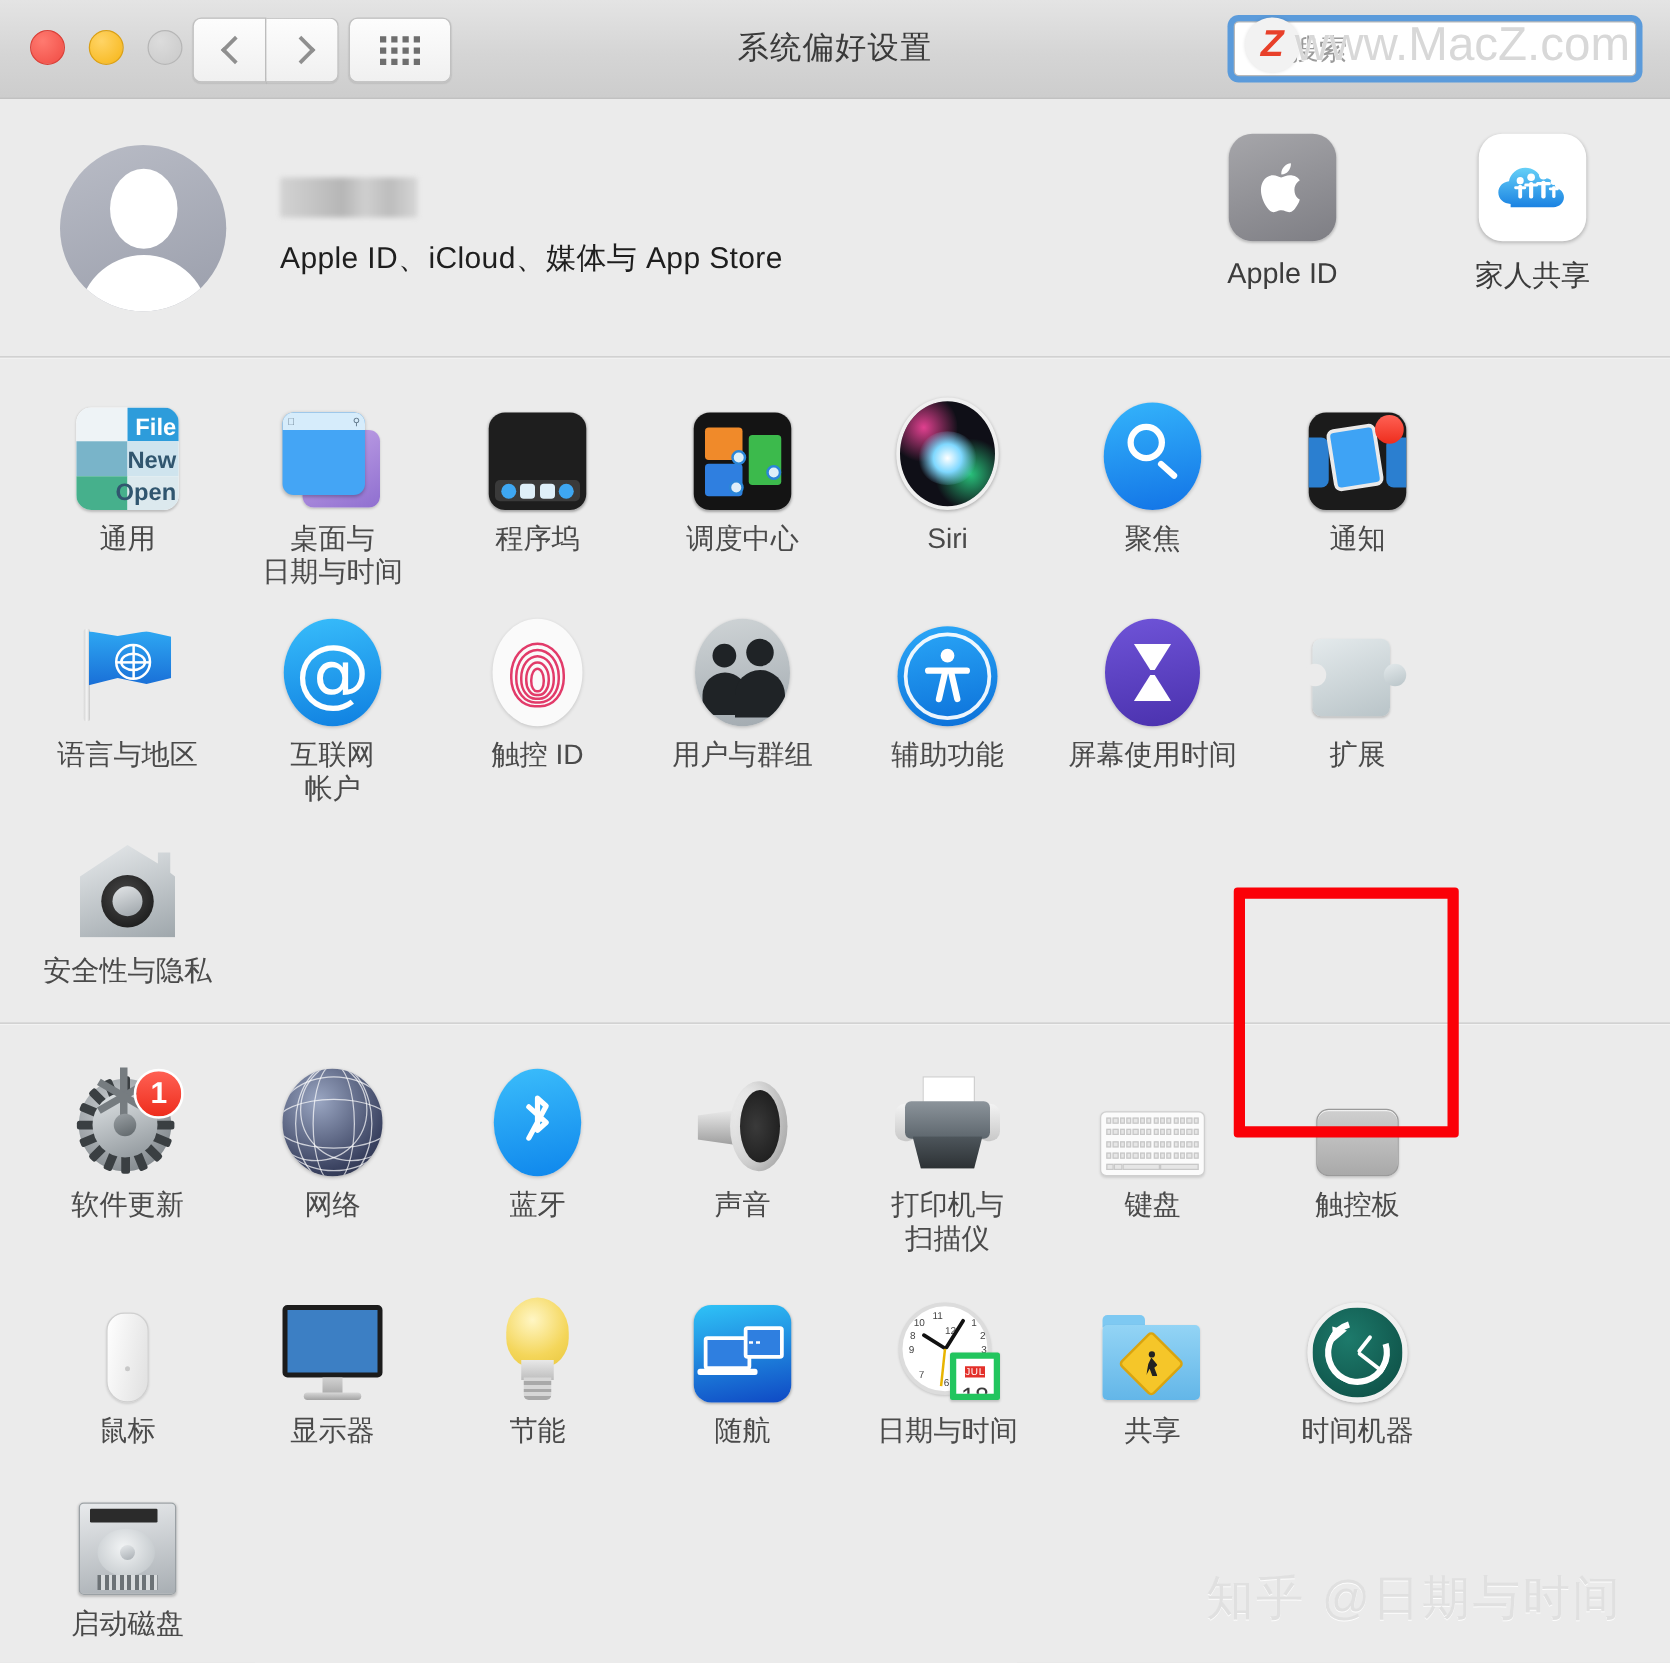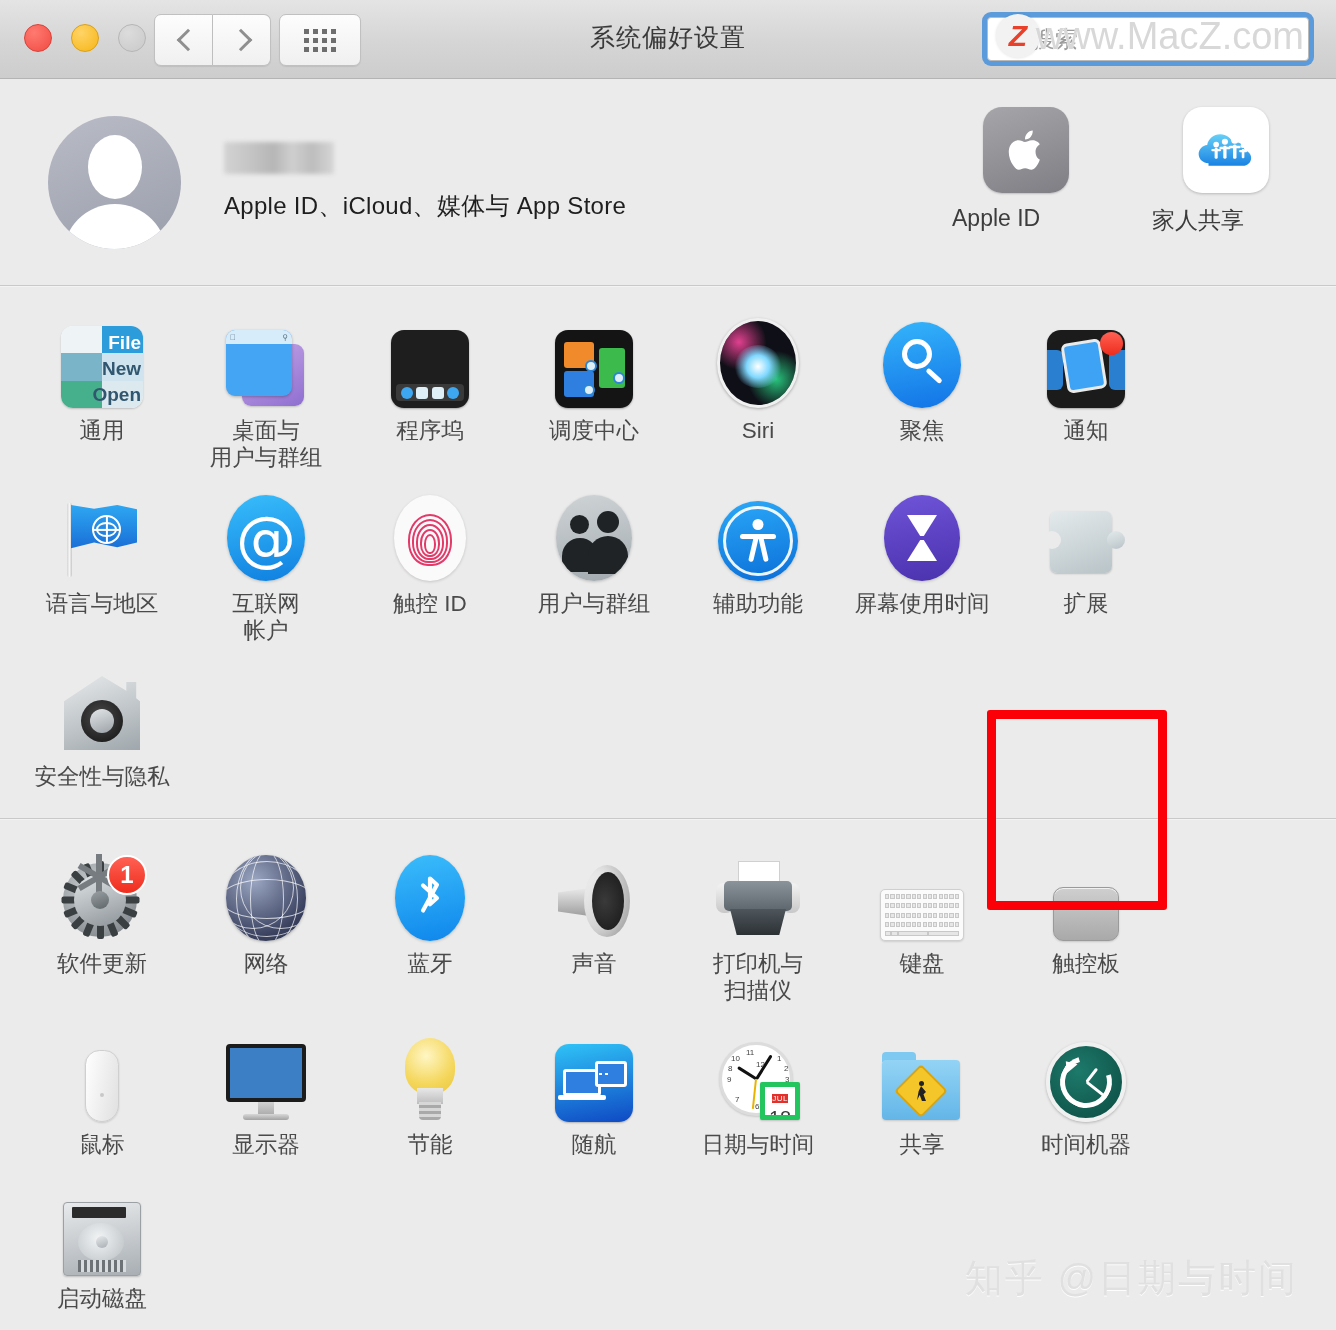--- a/index.html
+++ b/index.html
@@ -112,21 +112,21 @@
     width:104px;height:80px;border-radius:52px 52px 0 0;background:#fff;}
   .acct-text{margin-left:43px;}
   .acct-name{
     width:110px;height:32px;margin-bottom:16px;border-radius:2px;
     background:linear-gradient(90deg,#d3d3d3 0%,#c6c6c6 22%,#b6b6b6 45%,#cfcfcf 62%,#bdbdbd 80%,#d6d6d6 100%);
     filter:blur(2.2px);
   }
   .acct-sub{font-size:24px;color:#1e1e1e;letter-spacing:.3px;}
 
   .acct-right{position:absolute;right:14px;top:28px;display:flex;gap:52px;}
-  .acct-tile{width:148px;}
+  .acct-tile{width:148px;text-align:center;}
   .acct-tile .lbl{margin-top:12px;font-size:23px;color:#3c3c3c;}
 
   .icon-apple-id{
     width:86px;height:86px;border-radius:19px;margin:0 auto;
     background:linear-gradient(160deg,#a6a6aa,#7e7e84);
     display:flex;align-items:center;justify-content:center;
     box-shadow:0 1px 2px rgba(0,0,0,.2);
   }
   .icon-apple-id svg{width:52px;height:52px;}
   .icon-family{
@@ -592,21 +592,21 @@
           <span class="back"></span>
           <span class="front">
               <span class="bar">
                 <span></span>
                 <span>⚲</span>
               </span>
             </span>
         </div>
       </div>
       <div class="plabel">桌面与
-用户与群组</div>
+日期与时间</div>
     </div>
 
     <div class="pane">
       <div class="iconbox">
         <div class="ic-dock">
           <span class="tray">
               <i class="r"></i>
               <i class="w"></i>
               <i class="w"></i>
               <i class="r"></i>

